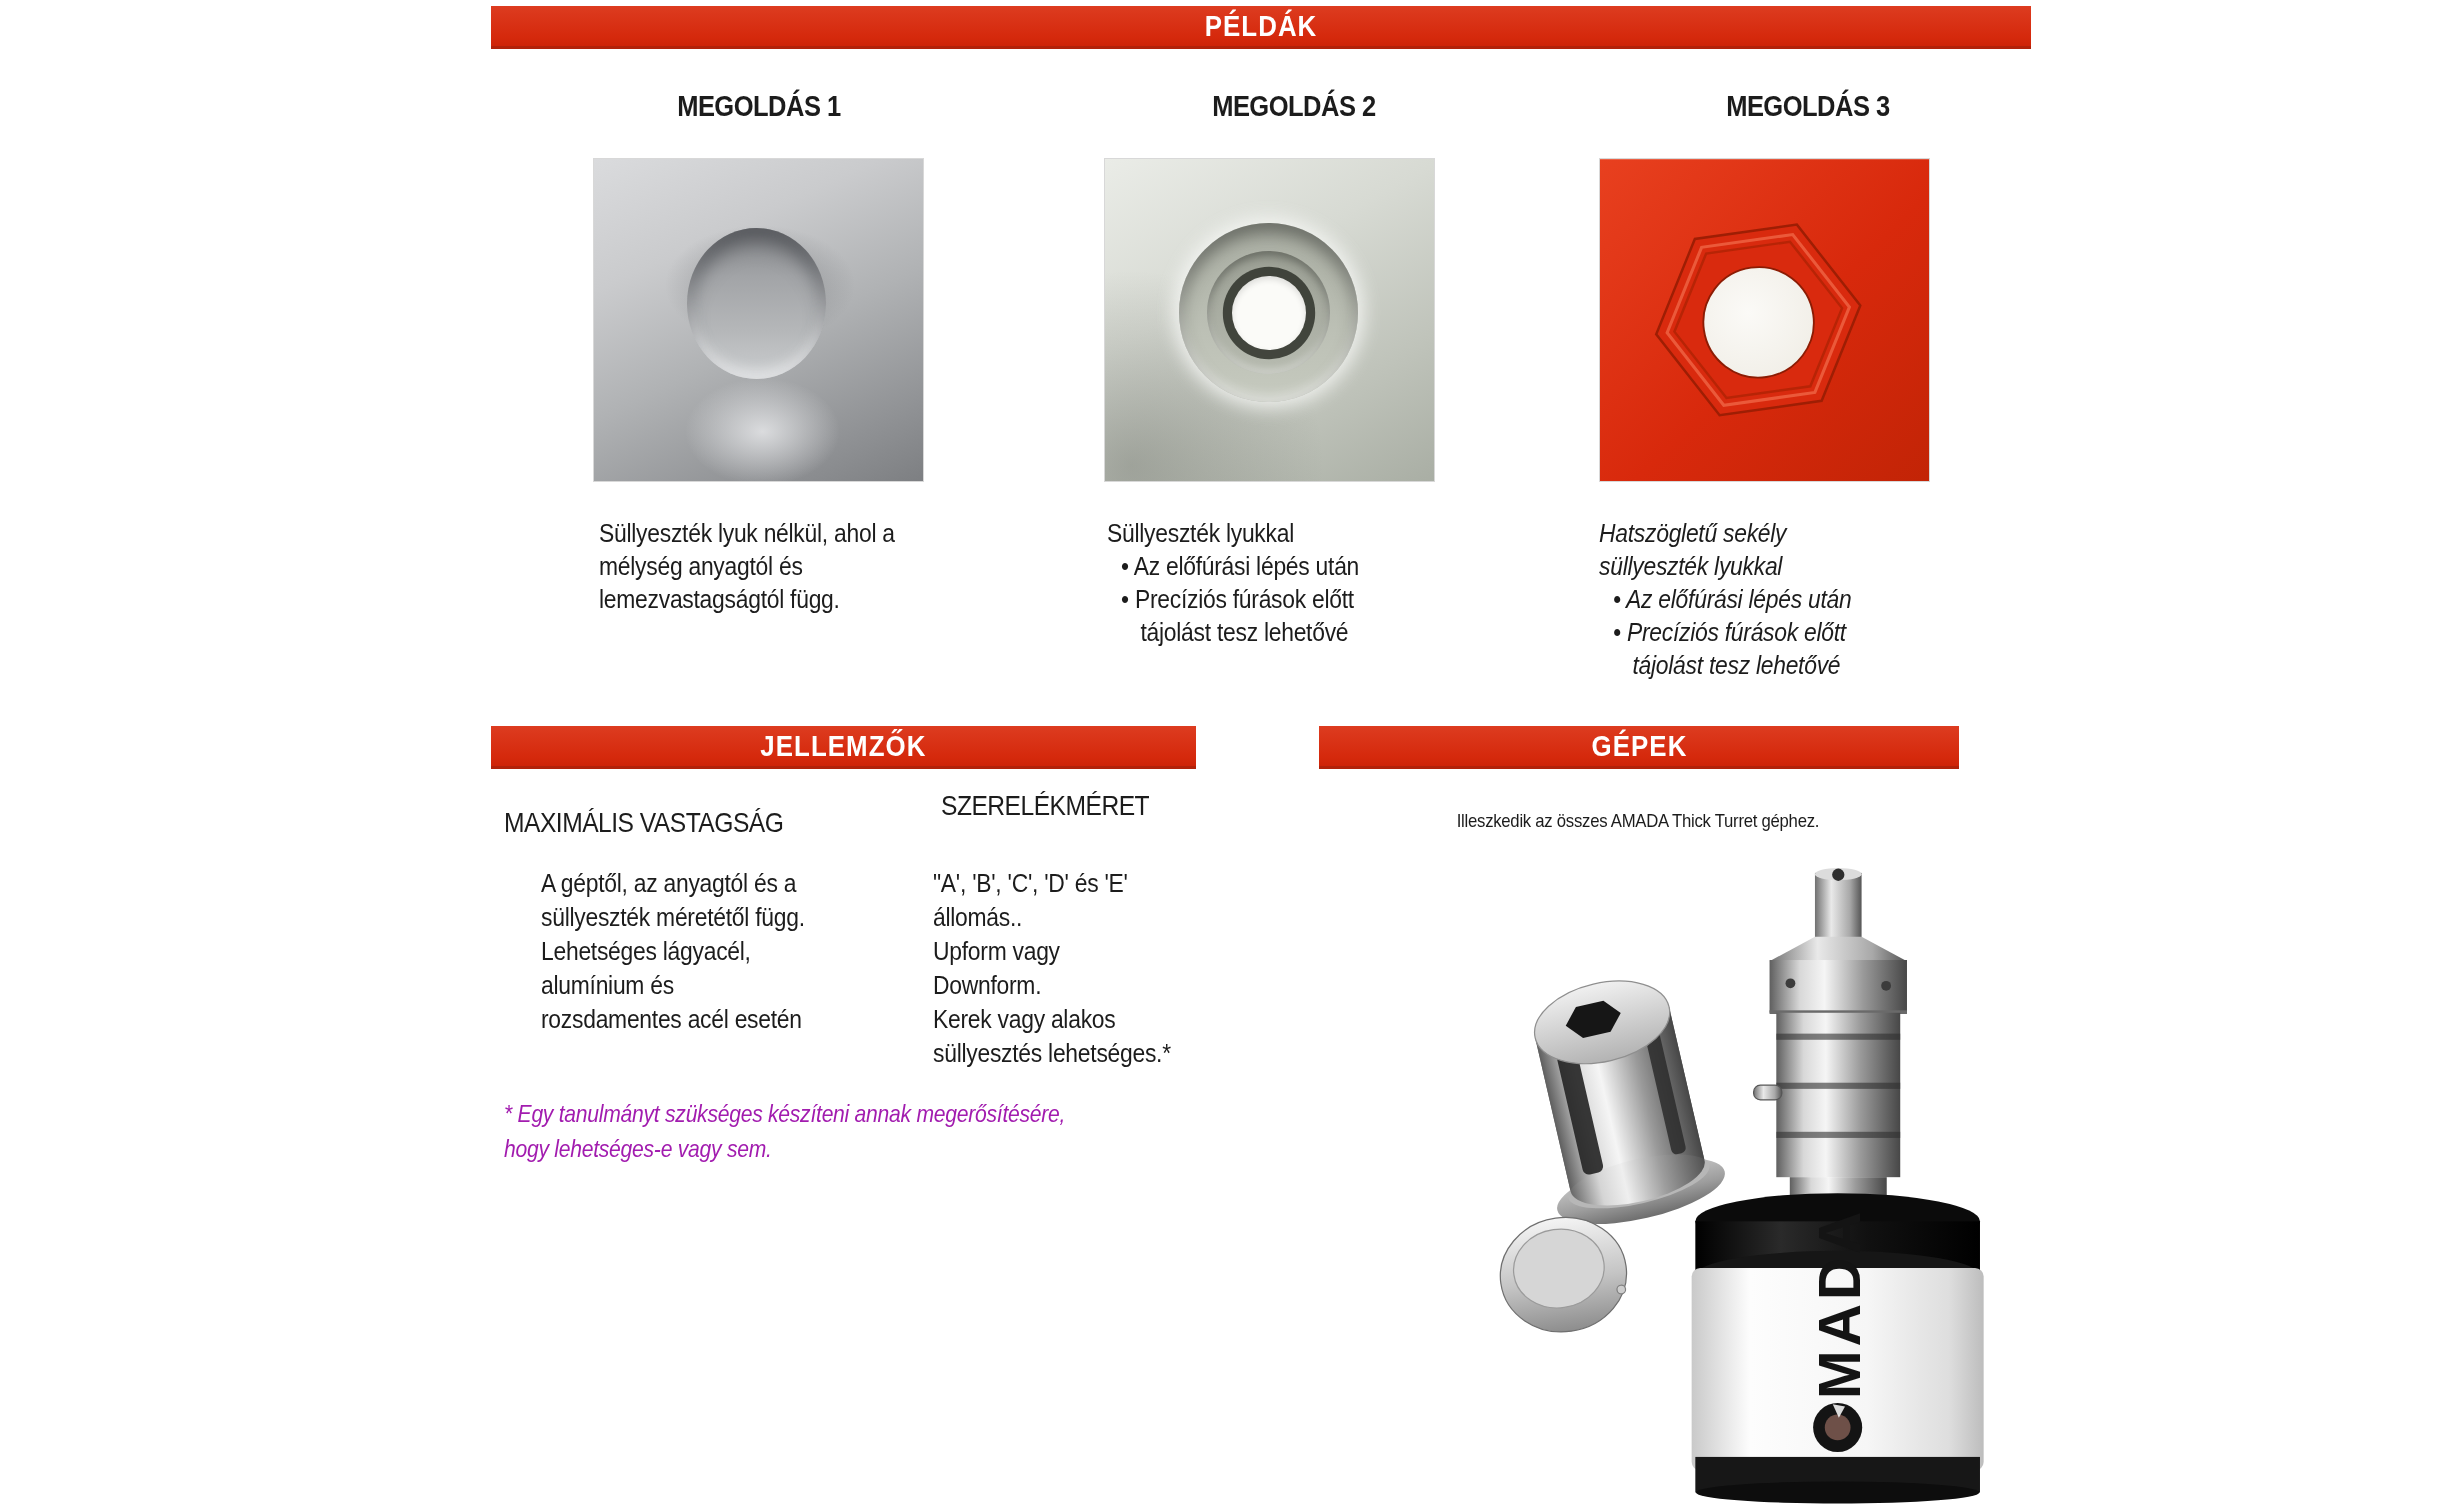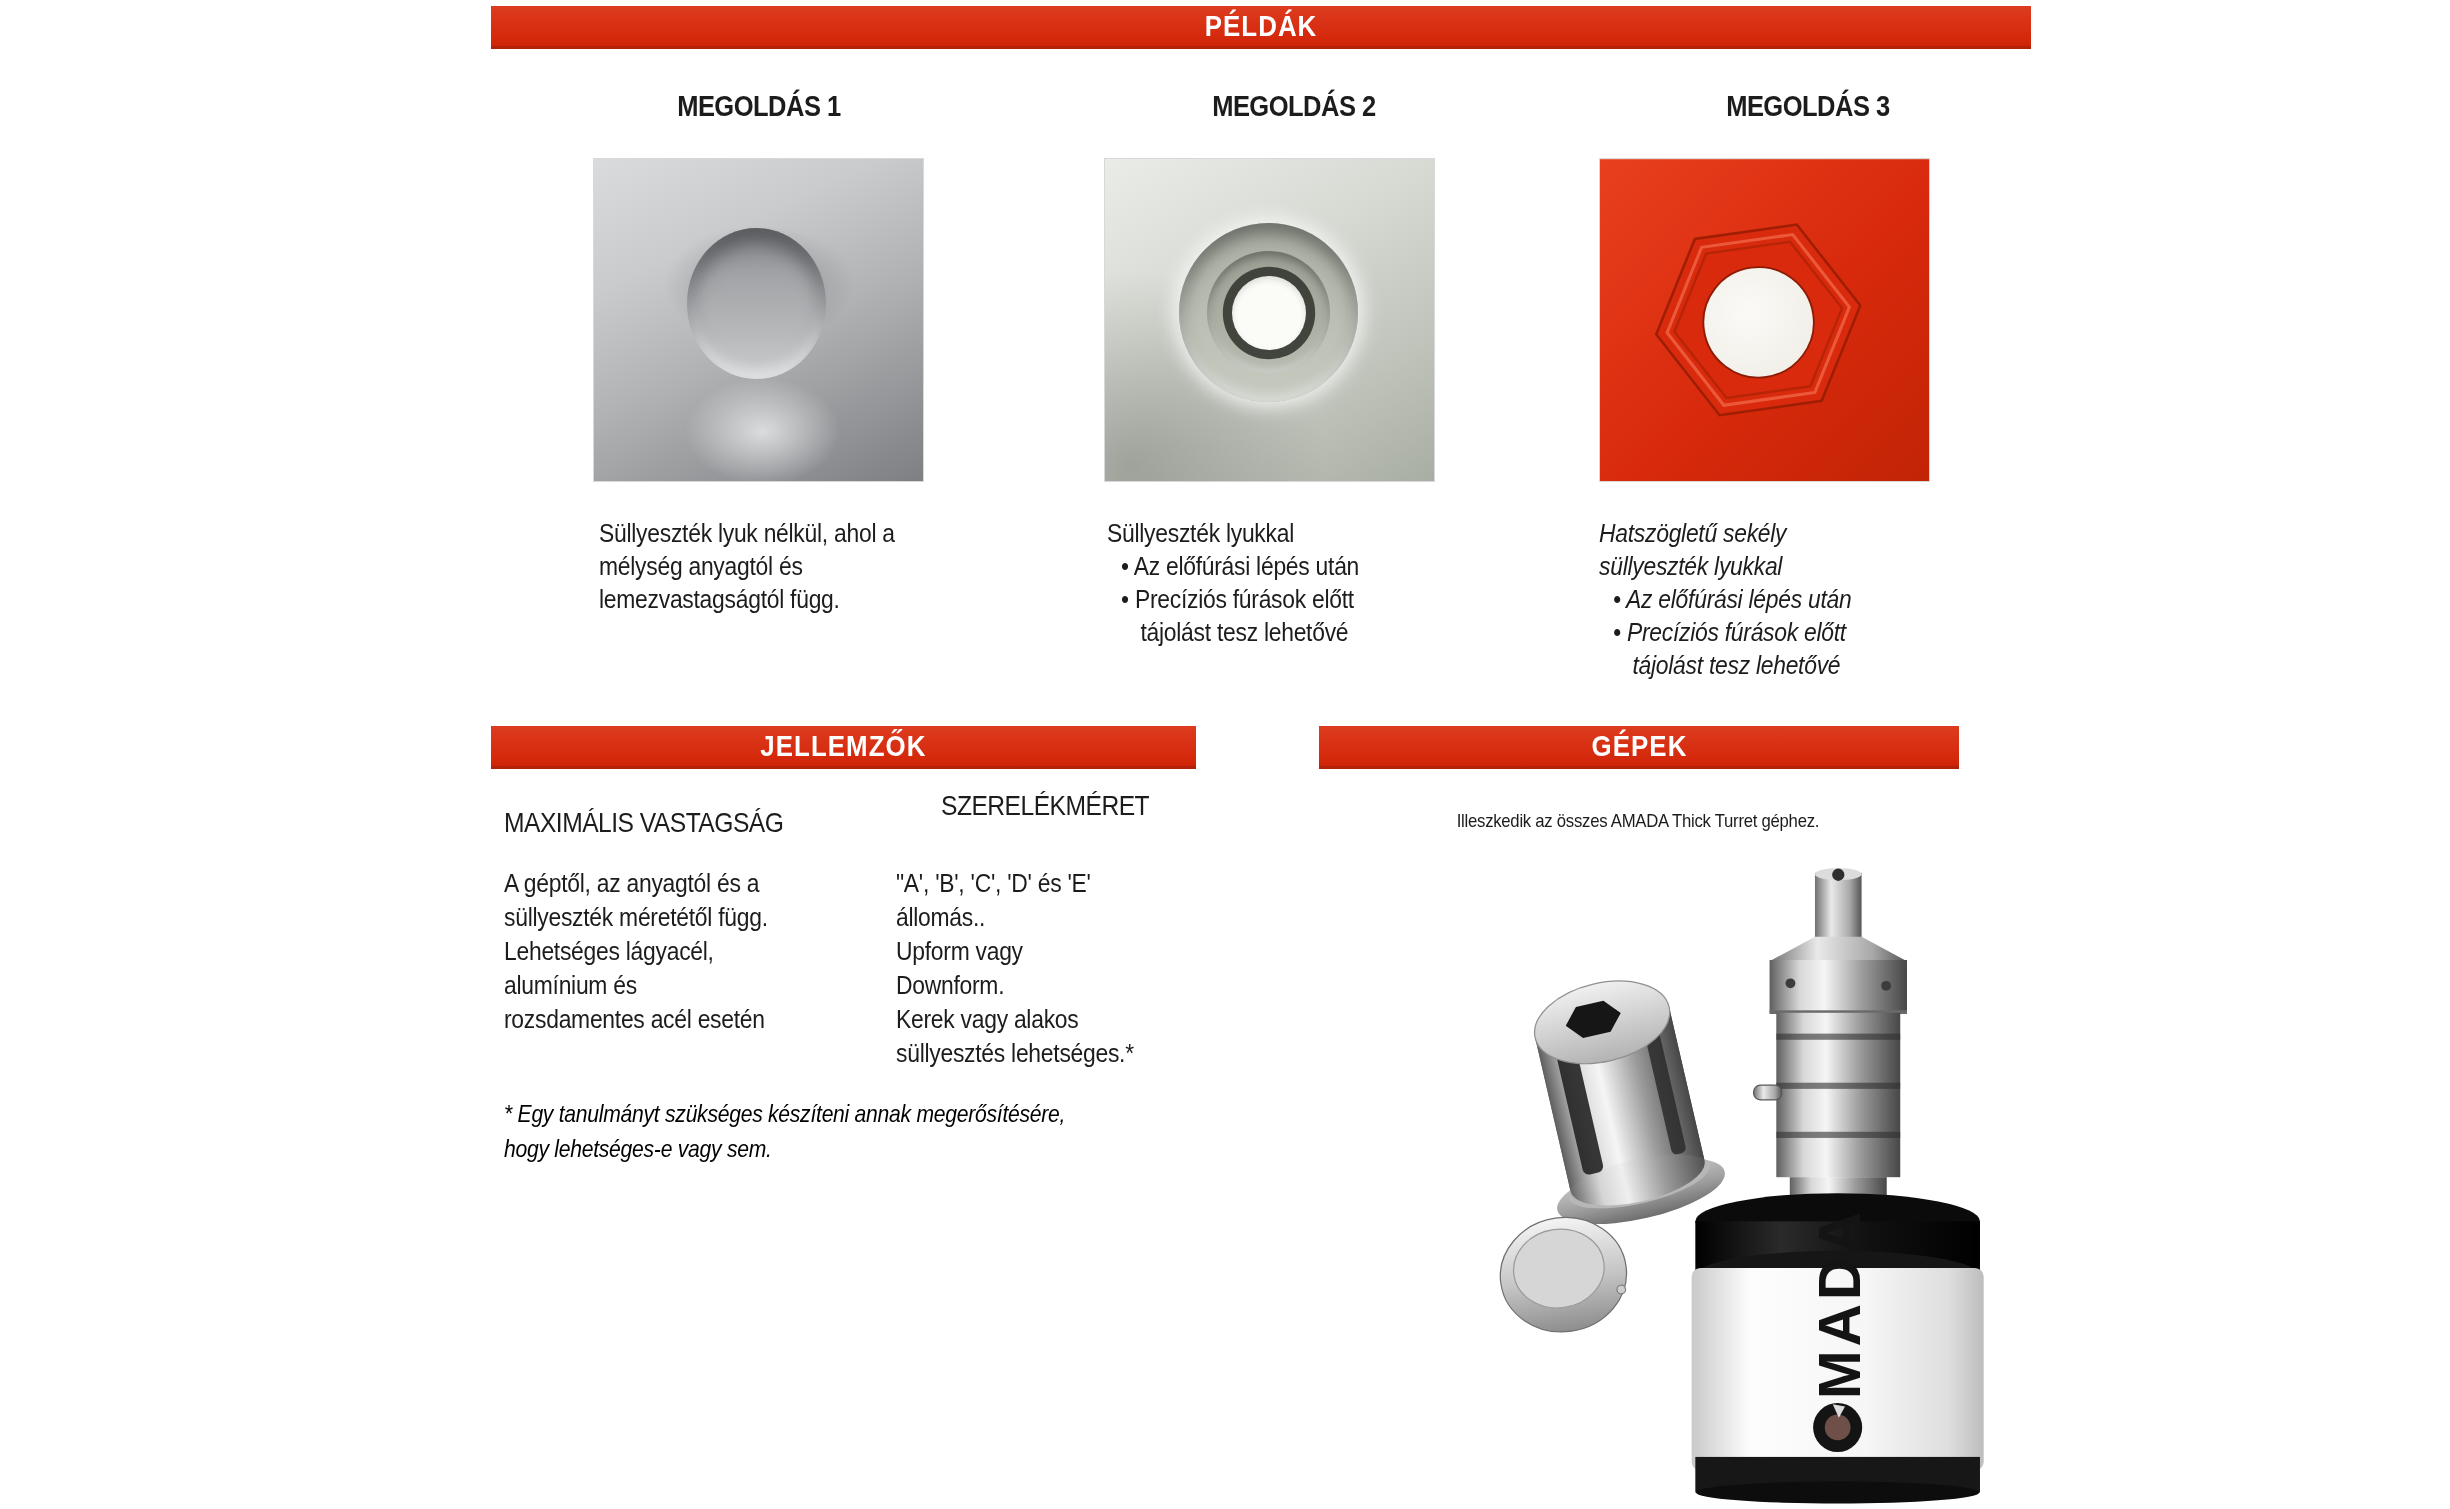--- a/index.html
+++ b/index.html
@@ -21,22 +21,22 @@
 
   .sol-title{width:331px;text-align:center;font-size:29px;font-weight:bold;letter-spacing:-0.6px;}
 
   .photo{top:158px;width:331px;height:324px;border:0.6px solid #d8d8d8;box-sizing:border-box;overflow:hidden;background:#fff;}
 
   .caption{font-size:26px;line-height:33px;letter-spacing:-0.3px;}
   .l-ind1{padding-left:16px;}
   .l-ind2{padding-left:38px;}
 
   .feat-h{font-size:28px;font-weight:normal;letter-spacing:-0.6px;}
-  .feat-body{font-size:26px;line-height:34px;letter-spacing:-0.3px;}
-  .footnote{font-style:italic;font-size:24px;line-height:35px;letter-spacing:-0.3px;color:#000000;}
+  .feat-body{font-size:26px;line-height:34px;letter-spacing:-0.3px;margin-left:37px;}
+  .footnote{font-style:italic;font-size:24px;line-height:35px;letter-spacing:-0.3px;color:#a21caf;}
   .mach-caption{width:699px;text-align:center;font-size:19px;letter-spacing:-0.3px;}
 
   
   .p1-bg{position:absolute;inset:0;
     background:linear-gradient(155deg,#dadbdd 0%,#cacbcd 28%,#b0b2b4 55%,#8e9093 85%,#7d7f82 100%);}
   .p1-halo-top{position:absolute;left:34px;top:43px;width:264px;height:166px;border-radius:50%;
     background:radial-gradient(closest-side,rgba(78,80,84,0.42),rgba(78,80,84,0) 72%);}
   .p1-halo-bot{position:absolute;left:58px;top:196px;width:221px;height:153px;border-radius:50%;
     background:radial-gradient(closest-side,rgba(240,241,243,0.75),rgba(240,241,243,0) 70%);}
   .p1-dimple{position:absolute;left:93px;top:69px;width:139px;height:151px;border-radius:50%;

